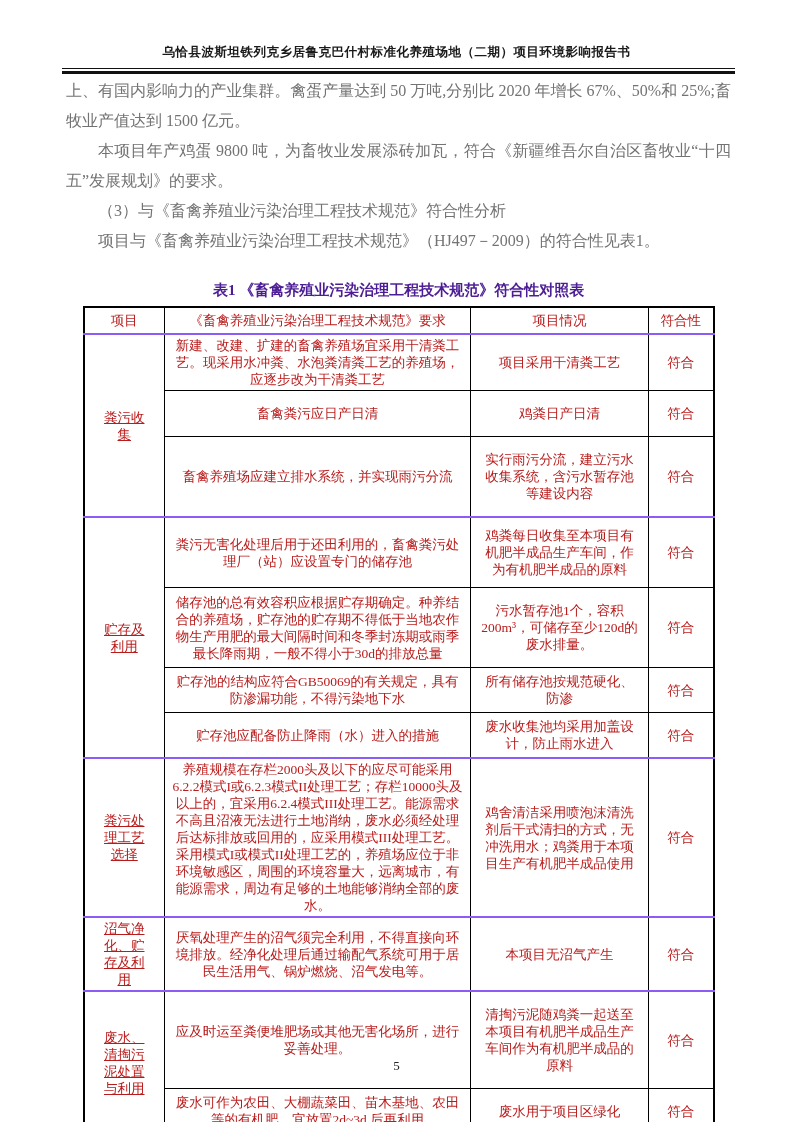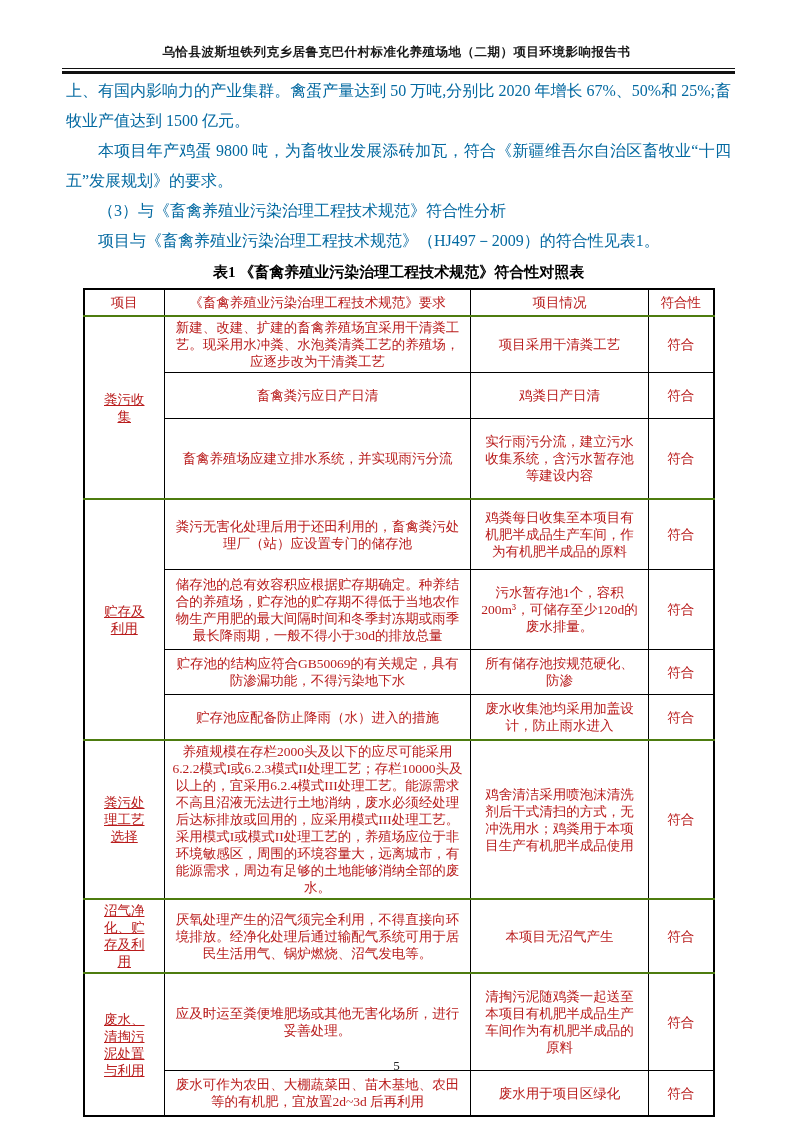--- a/index.html
+++ b/index.html
@@ -11,44 +11,44 @@
   }
   .page-header { padding-top: 44px; text-align: center; font-weight: bold; }
   .page-header .title { font-size: 12.5px; letter-spacing: 0.5px; color: #1a1a1a; }
   .header-rule {
     margin: 7px 58px 0 62px; height: 2px;
     border-top: 1px solid #111; border-bottom: 3px solid #111;
   }
   .content { margin: 2px 62px 0 66px; }
   .para {
     font-size: 16px; line-height: 30px; margin: 0;
-    text-align: justify; color: #0369a1;
+    text-align: justify; color: #737373;
   }
   .indent { text-indent: 2em; }
   .table-title {
     font-size: 15px; font-weight: bold; text-align: center;
-    line-height: 30px; margin: 1px 0 1px 0; color: #000000;
+    line-height: 30px; margin: 19px 0 1px 0; color: #4c1d95;
   }
   table.compliance {
     border-collapse: collapse; table-layout: fixed;
     width: 630px; margin: 0 auto;
     font-size: 13.5px; line-height: 17px; color: #b91c1c;
     border: 2px solid #000;
   }
   .compliance td, .compliance th {
     border: 1px solid #000;
     text-align: center; vertical-align: middle;
     padding: 2px 11px; font-weight: normal;
     overflow: hidden;
   }
   .compliance thead th { padding: 4px 2px; }
   .compliance .c-item { padding: 2px 19px; text-decoration: underline; }
   .compliance .c-sit  { padding: 14px 10px; }
   .compliance .c-req  { padding: 2px 6px; }
-  .compliance tr.group-start td, .compliance tr.group-start th { border-top: 2px solid #4d7c0f; }
+  .compliance tr.group-start td, .compliance tr.group-start th { border-top: 2px solid #8b5cf6; }
   .compliance tr.pad-tall td { padding-top: 9px; padding-bottom: 9px; }
   .compliance tr.pad-med td { padding-top: 5px; padding-bottom: 5px; }
   .page-footer {
     position: absolute; top: 1058px; left: 0;
     width: 100%; text-align: center;
     font-size: 13px; color: #222;
   }
 </style>
 </head>
 <body>

